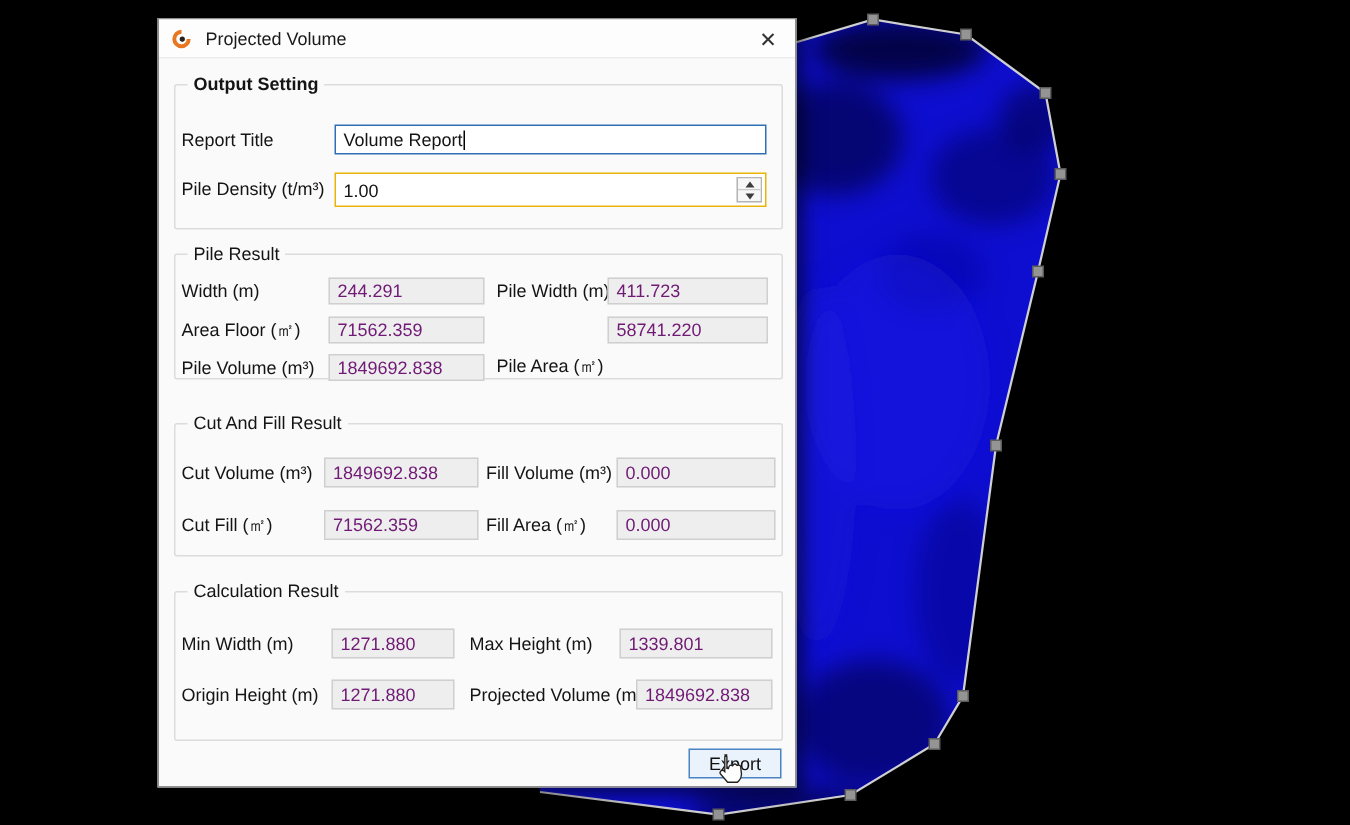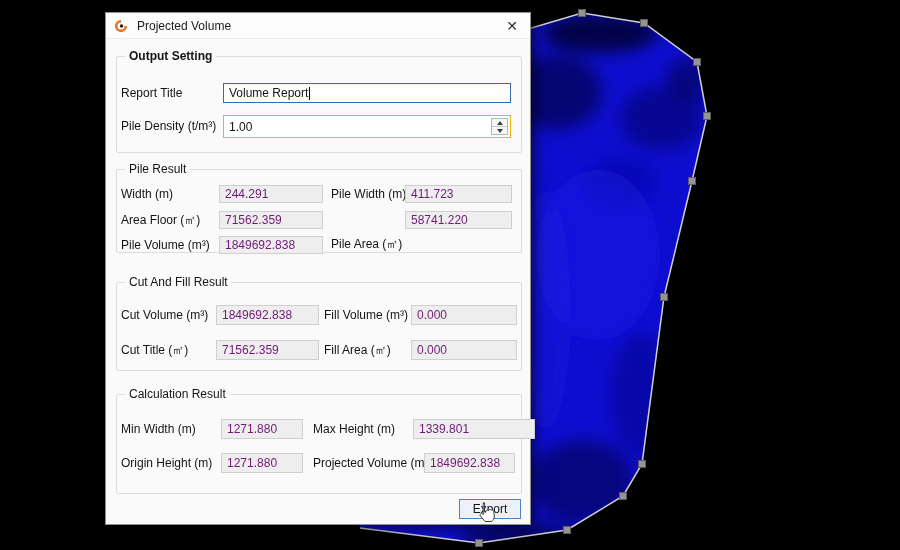--- a/index.html
+++ b/index.html
@@ -181,38 +181,38 @@
   </div>
   <span class="lbl" style="left:15px;top:292px;line-height:20px;">Cut Volume (m³)</span>
   <div class="box disabled" style="left:110px;top:292px;width:103px;height:20px;">
       <span>1849692.838</span>
     </div>
   <span class="lbl" style="left:218px;top:292px;line-height:20px;">Fill Volume (m³)</span>
   <div class="box disabled" style="left:305px;top:292px;width:106px;height:20px;">
       <span>0.000</span>
     </div>
 
-  <span class="lbl" style="left:15px;top:327px;line-height:20px;">Cut Title (㎡)</span>
+  <span class="lbl" style="left:15px;top:327px;line-height:20px;">Cut Fill (㎡)</span>
   <div class="box disabled" style="left:110px;top:327px;width:103px;height:20px;">
       <span>71562.359</span>
     </div>
   <span class="lbl" style="left:218px;top:327px;line-height:20px;">Fill Area (㎡)</span>
   <div class="box disabled" style="left:305px;top:327px;width:106px;height:20px;">
       <span>0.000</span>
     </div>
 
   <div class="group" id="grp-calc">
     <span class="group-title">Calculation Result</span>
   </div>
   <span class="lbl" style="left:15px;top:406px;line-height:20px;">Min Width (m)</span>
   <div class="box disabled" style="left:115px;top:406px;width:82px;height:20px;">
       <span>1271.880</span>
     </div>
   <span class="lbl" style="left:207px;top:406px;line-height:20px;">Max Height (m)</span>
-  <div class="box disabled" style="left:307px;top:406px;width:122px;height:20px;">
+  <div class="box disabled" style="left:307px;top:406px;width:102px;height:20px;">
       <span>1339.801</span>
     </div>
 
   <span class="lbl" style="left:15px;top:440px;line-height:20px;">Origin Height (m)</span>
   <div class="box disabled" style="left:115px;top:440px;width:82px;height:20px;">
       <span>1271.880</span>
     </div>
   <span class="lbl" style="left:207px;top:440px;line-height:20px;">Projected Volume (m³)</span>
   <div class="box disabled" style="left:318px;top:440px;width:91px;height:20px;">
       <span>1849692.838</span>

